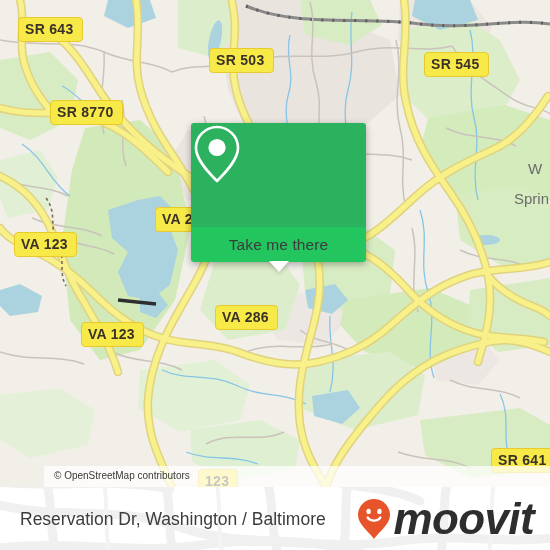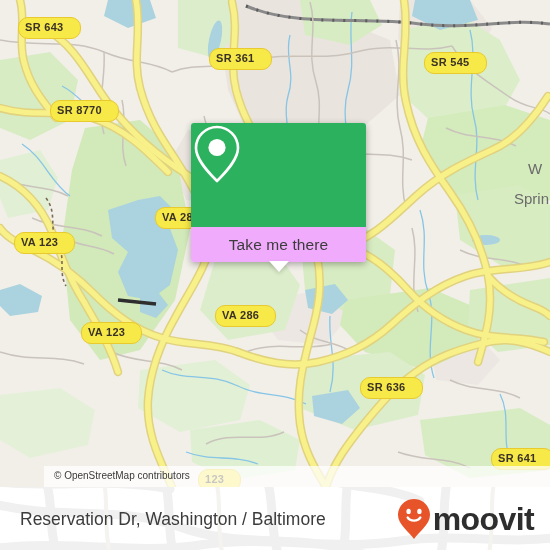--- a/index.html
+++ b/index.html
@@ -18,27 +18,27 @@
     background: #f2efe9;
     overflow: hidden;
   }
   #map svg { position: absolute; left: 0; top: 0; }
 
   
   .shield {
     position: absolute;
     background: #f7e948;
     border: 1.6px solid #e8c92e;
-    border-radius: 10px;
+    border-radius: 4px;
     color: #3a3226;
-    font-size: 11px;
+    font-size: 14px;
     font-weight: bold;
     letter-spacing: .3px;
     line-height: 1;
-    padding: 4px 16px 5px 6px;
+    padding: 4px 8px 5px 6px;
     white-space: nowrap;
     font-family: "Liberation Sans", sans-serif;
   }
 
   
   .place-label {
     position: absolute;
     color: #6b6b6b;
     font-size: 15px;
     line-height: 18px;
@@ -59,21 +59,21 @@
   #popup-head {
     height: 104px;
     background: #2cb25f;
     border-radius: 3px 3px 0 0;
     display: flex;
     align-items: center;
     justify-content: center;
   }
   #popup-foot {
     height: 35px;
-    background: #f0abfc;
+    background: #22c55e;
     border-radius: 0 0 3px 3px;
     display: flex;
     align-items: center;
     justify-content: center;
     position: relative;
   }
   #popup-foot-label {
     color: #3c3c3c;
     font-size: 15.5px;
     letter-spacing: .1px;
@@ -125,24 +125,25 @@
     position: absolute;
     right: 16px; top: 50%;
     transform: translateY(-50%);
     display: flex;
     align-items: center;
     gap: 2px;
     z-index: 2;
   }
   #brand-name {
     color: #2e2e2e;
-    font-size: 32px;
+    font-size: 44px;
     font-weight: bold;
     letter-spacing: -.6px;
     line-height: 34px;
+    font-style: italic;
   }
 </style>
 </head>
 <body>
 
 <div id="app">
 
   <div id="map">
 
     <svg width="550" height="487" viewBox="0 0 550 487">
@@ -296,28 +297,27 @@
           <path d="M20,0 C26,22 18,40 24,62 C30,86 42,100 56,118"></path>
         </g>
 
         <path d="M118,300 L156,304" stroke="#2e2e2e" stroke-width="3.5" fill="none"></path>
 
         <path d="M46,198 C58,214 48,228 58,244 C66,258 58,272 66,286" stroke="#7a6a55" stroke-width="1.6" stroke-dasharray="3 3" fill="none"></path>
       </g>
     </svg>
 
     <div class="shield" style="left:18px; top:17px;">SR 643</div>
-    <div class="shield" style="left:209px; top:48px;">SR 361</div>
+    <div class="shield" style="left:209px; top:48px;">SR 503</div>
     <div class="shield" style="left:424px; top:52px;">SR 545</div>
     <div class="shield" style="left:50px; top:100px;">SR 8770</div>
     <div class="shield" style="left:155px; top:207px;">VA 28</div>
     <div class="shield" style="left:14px; top:232px;">VA 123</div>
     <div class="shield" style="left:215px; top:305px;">VA 286</div>
     <div class="shield" style="left:81px; top:322px;">VA 123</div>
-    <div class="shield" style="left:360px; top:377px;">SR 636</div>
     <div class="shield" style="left:491px; top:429px;margin-top:19px;">SR 641</div>
     <div class="shield" style="left:198px; top:469px;">123</div>
 
     <div class="place-label" style="left:528px; top:160px;">
       <div>W</div>
       <div style="margin-left:-14px;margin-top:12px;">Sprin</div>
     </div>
 
     <div id="popup">
       <div id="popup-head">

